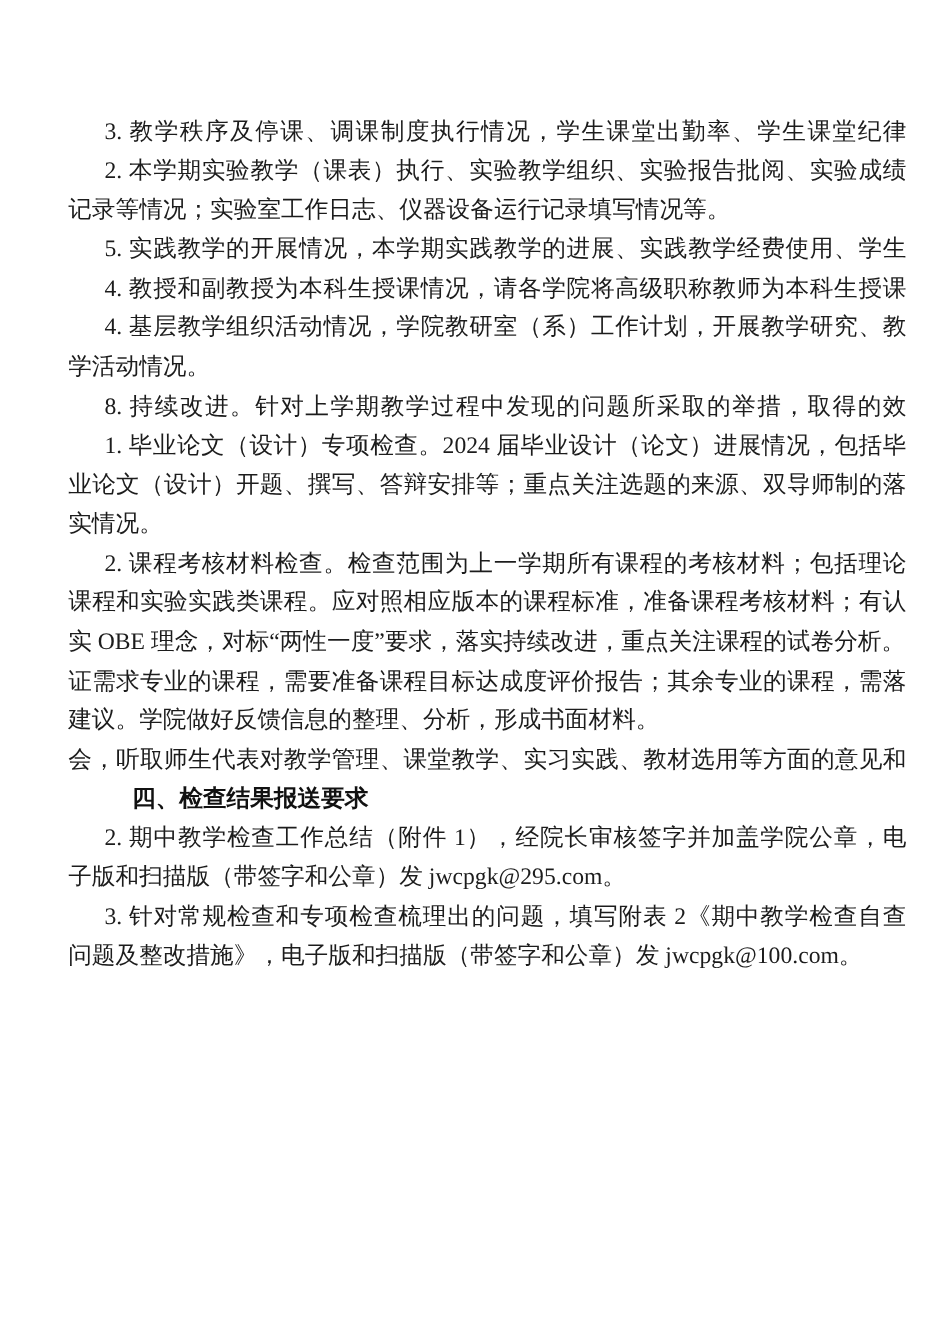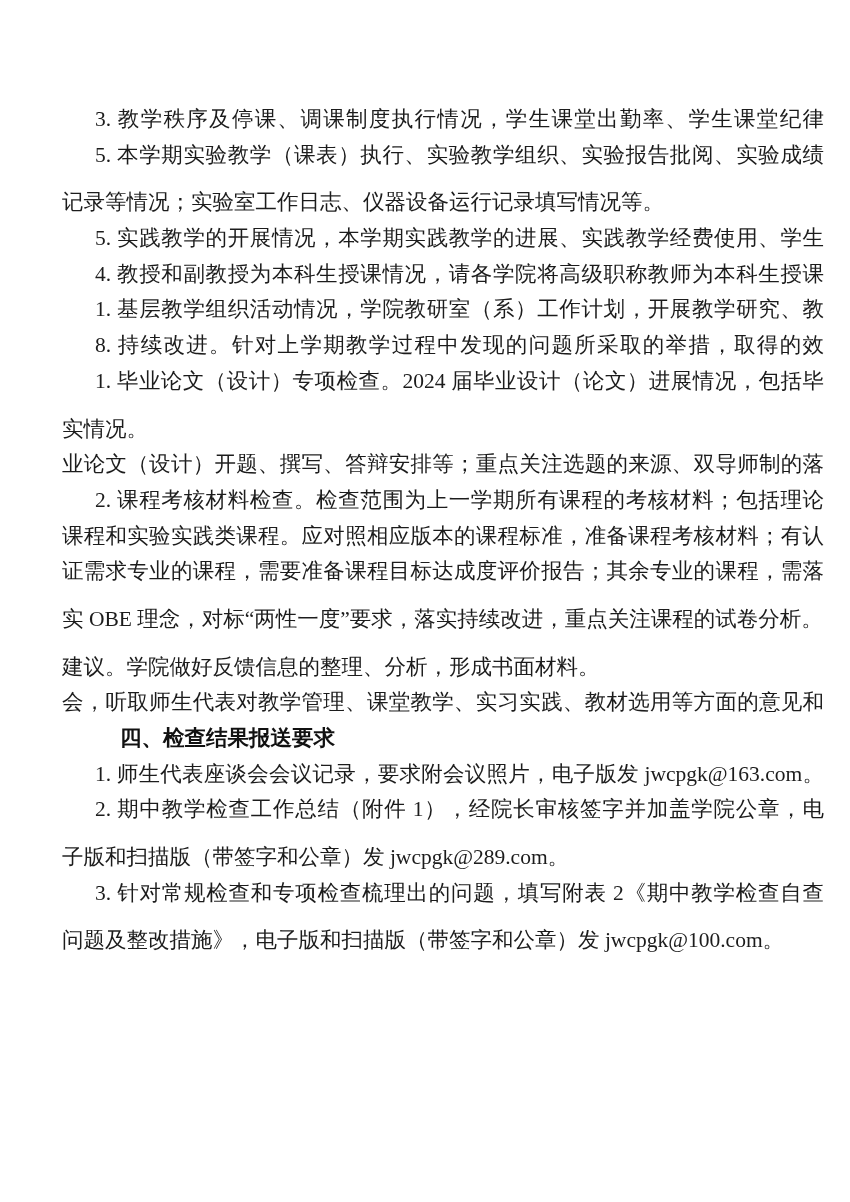--- a/index.html
+++ b/index.html
@@ -27,53 +27,52 @@
       font-size: 21.5px;
       line-height: 35.7px;
       height: 35.7px;
       overflow: hidden;
       text-align: justify;
       text-align-last: justify;
     }
     .ln.end {
       text-align: left;
       text-align-last: left;
-      margin-top: 12px;
     }
     .ln.ind { text-indent: 33px; }
     .ln.heading {
       font-family: "Liberation Sans", sans-serif;
       font-weight: 700;
       text-indent: 58px;
       text-align: center;
       text-align-last: left;
       color: #111111;
     }
   </style>
 </head>
 <body>
 
 <div class="page">
   <div class="doc-body">
     <div class="ln ind">3. 教学秩序及停课、调课制度执行情况，学生课堂出勤率、学生课堂纪律等。</div>
-    <div class="ln ind">5. 本学期实验教学（课表）执行、实验教学组织、实验报告批阅、实验成绩</div>
+    <div class="ln ind">2. 本学期实验教学（课表）执行、实验教学组织、实验报告批阅、实验成绩</div>
     <div class="ln end">记录等情况；实验室工作日志、仪器设备运行记录填写情况等。</div>
     <div class="ln ind">5. 实践教学的开展情况，本学期实践教学的进展、实践教学经费使用、学生</div>
     <div class="ln ind">4. 教授和副教授为本科生授课情况，请各学院将高级职称教师为本科生授课</div>
-    <div class="ln ind">1. 基层教学组织活动情况，学院教研室（系）工作计划，开展教学研究、教</div>
+    <div class="ln ind">4. 基层教学组织活动情况，学院教研室（系）工作计划，开展教学研究、教</div>
+    <div class="ln end">学活动情况。</div>
     <div class="ln ind">8. 持续改进。针对上学期教学过程中发现的问题所采取的举措，取得的效果。</div>
     <div class="ln ind">1. 毕业论文（设计）专项检查。2024 届毕业设计（论文）进展情况，包括毕</div>
+    <div class="ln">业论文（设计）开题、撰写、答辩安排等；重点关注选题的来源、双导师制的落</div>
     <div class="ln end">实情况。</div>
-    <div class="ln">业论文（设计）开题、撰写、答辩安排等；重点关注选题的来源、双导师制的落</div>
     <div class="ln ind">2. 课程考核材料检查。检查范围为上一学期所有课程的考核材料；包括理论</div>
     <div class="ln">课程和实验实践类课程。应对照相应版本的课程标准，准备课程考核材料；有认</div>
+    <div class="ln end">实 OBE 理念，对标“两性一度”要求，落实持续改进，重点关注课程的试卷分析。</div>
     <div class="ln">证需求专业的课程，需要准备课程目标达成度评价报告；其余专业的课程，需落</div>
-    <div class="ln end">实 OBE 理念，对标“两性一度”要求，落实持续改进，重点关注课程的试卷分析。</div>
     <div class="ln end">建议。学院做好反馈信息的整理、分析，形成书面材料。</div>
     <div class="ln">会，听取师生代表对教学管理、课堂教学、实习实践、教材选用等方面的意见和</div>
     <div class="ln heading">四、检查结果报送要求</div>
-    <div class="ln ind">1. 师生代表座谈会会议记录，要求附会议照片，电子版发 jwcpgk@163.com。</div>
     <div class="ln ind">2. 期中教学检查工作总结（附件 1），经院长审核签字并加盖学院公章，电</div>
-    <div class="ln end">子版和扫描版（带签字和公章）发 jwcpgk@289.com。</div>
+    <div class="ln end">子版和扫描版（带签字和公章）发 jwcpgk@295.com。</div>
     <div class="ln ind">3. 针对常规检查和专项检查梳理出的问题，填写附表 2《期中教学检查自查</div>
     <div class="ln end">问题及整改措施》，电子版和扫描版（带签字和公章）发 jwcpgk@100.com。</div>
   </div>
 </div>
 
 </body></html>

